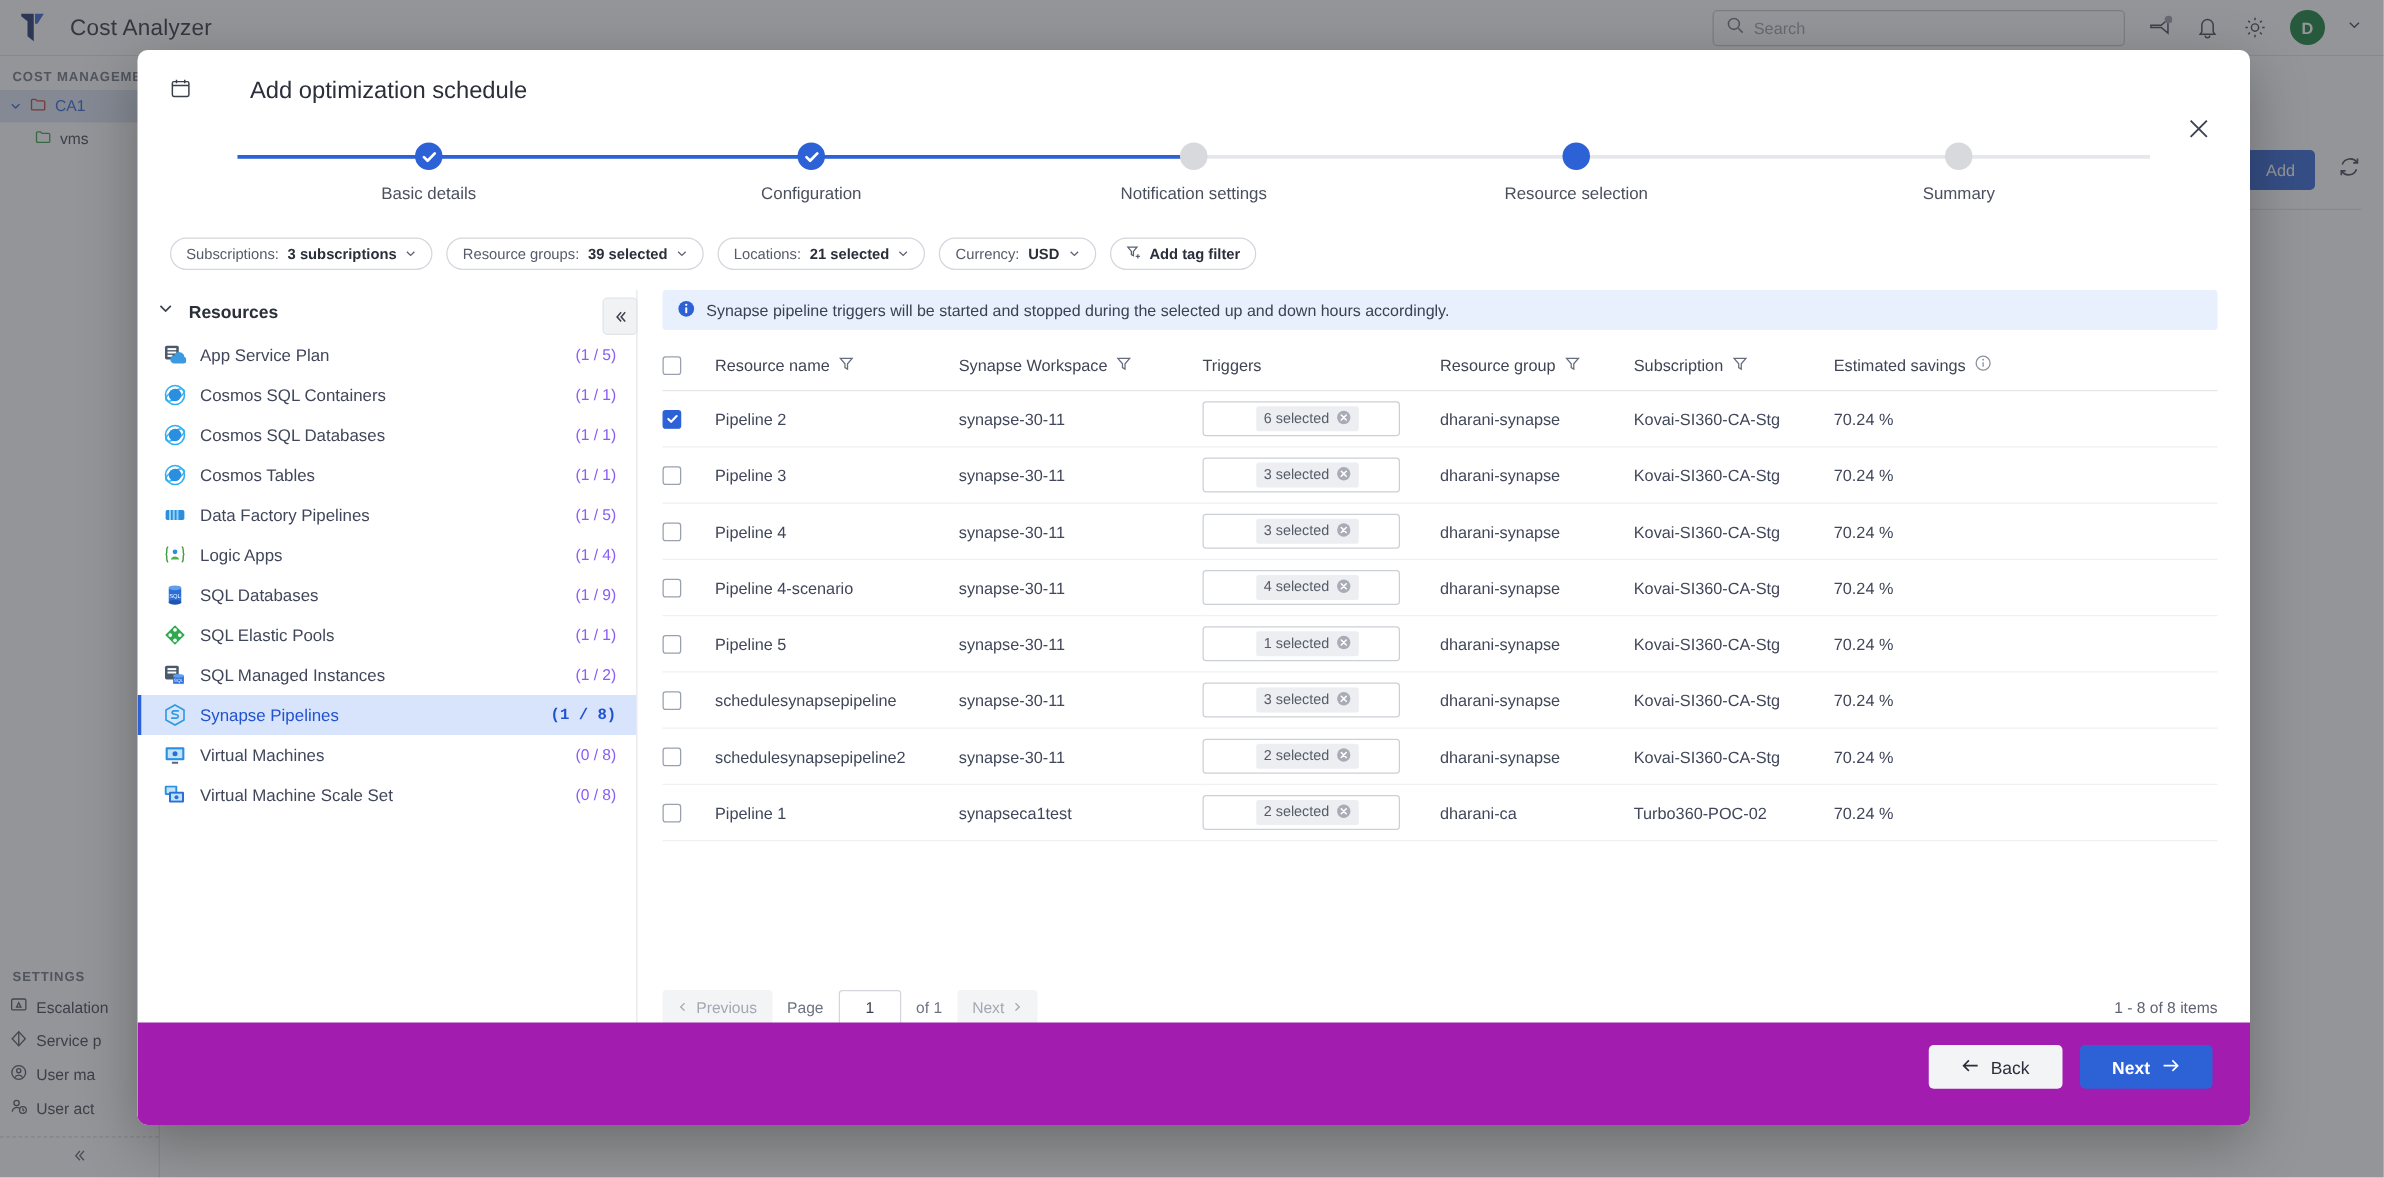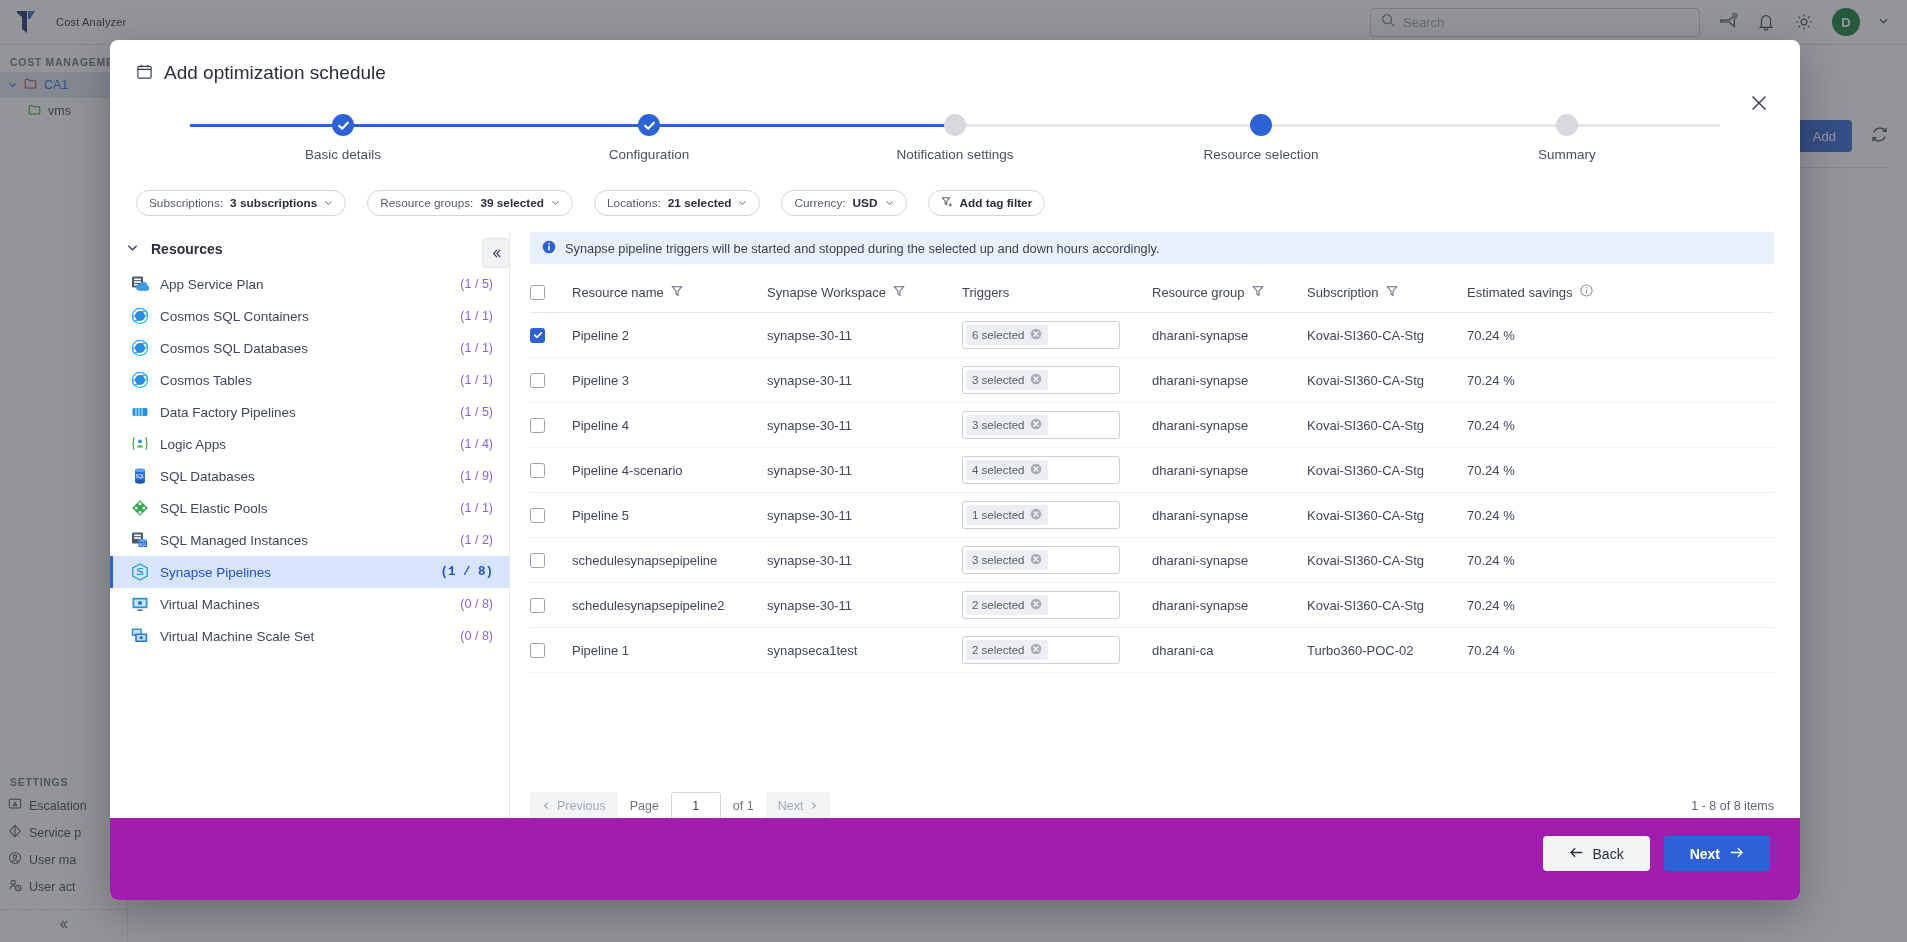--- a/index.html
+++ b/index.html
@@ -13,21 +13,21 @@
 
   
   #app-bg { position:absolute; inset:0; background:#ffffff; }
 
   .topbar {
     position:absolute; top:0; left:0; right:0; height:45px;
     background:#ffffff; border-bottom:1px solid #e3e5e9;
     display:flex; align-items:center;
   }
   .brand-logo { margin-left:14px; width:26px; height:26px; }
-  .brand-name { margin-left:16px; font-size:11px; color:#2b2f3a; letter-spacing:.2px; }
+  .brand-name { margin-left:16px; font-size:18px; color:#2b2f3a; letter-spacing:.2px; }
   .topbar-right { margin-left:auto; display:flex; align-items:center; gap:18px; padding-right:18px; }
   .search-box {
     width:330px; height:29px; border:1px solid #c9ccd3; border-radius:4px;
     display:flex; align-items:center; gap:8px; padding:0 10px; background:#fff;
   }
   .search-box input {
     border:0; outline:0; font-size:13px; font-family:inherit; color:#3a3f4b;
     background:transparent; width:100%;
   }
   .search-box input::placeholder { color:#9a9fa8; }
@@ -64,42 +64,42 @@
   
   #scrim { position:absolute; inset:0; background:rgba(60,62,68,.55); }
 
   
   #modal {
     position:absolute; left:110px; top:40px; width:1690px; height:860px;
     background:#fff; border-radius:8px; box-shadow:0 14px 46px rgba(0,0,0,.28);
     overflow:hidden;
   }
   .modal-title-row { display:flex; align-items:center; gap:11px; padding:22px 26px 0 26px; }
-  .modal-title { font-size:19px; color:#2b2f3a; }
+  .modal-title { font-size:19px; color:#2b2f3a;margin-left:36px; }
   .modal-close {
     position:absolute; top:52px; right:30px; width:22px; height:22px;
     cursor:pointer; color:#3d4353;
   }
 
   
   .stepper { position:relative; margin:30px 80px 0 80px; height:62px; }
   .step-track { position:absolute; top:10px; left:0; right:0; height:2.5px; background:#e6e7ea; }
   .step-fill  { position:absolute; top:10px; left:0; height:2.5px; background:#2d62d6; }
   .steps { position:relative; display:flex; }
   .step { flex:1; display:flex; flex-direction:column; align-items:center; position:relative; }
   .step-dot {
     width:22px; height:22px; border-radius:50%; background:#d8d9dd; position:relative; z-index:2;
     display:flex; align-items:center; justify-content:center;
   }
   .step.done .step-dot, .step.current .step-dot { background:#2d62d6; }
   .step-dot svg { width:13px; height:13px; }
   .step-label { margin-top:11px; font-size:13.5px; color:#4a505e; white-space:nowrap; }
 
   
-  .filters { display:flex; gap:21px; padding:14px 26px 0 26px; }
+  .filters { display:flex; gap:11px; padding:14px 26px 0 26px; }
   .chip {
     height:26px; border:1px solid #d3d6dc; border-radius:14px; background:#fff;
     display:flex; align-items:center; gap:7px; padding:0 12px;
     font-size:11.8px; color:#555b68; cursor:pointer; white-space:nowrap;
   }
   .chip b { color:#2b2f3a; font-weight:700; }
   .chev { width:9px; height:9px; }
 
   
   .mbody { display:flex; margin-top:16px; height:600px; }
@@ -149,21 +149,21 @@
   .cb.on { background:#2d62d6; border-color:#2d62d6;
            display:flex; align-items:center; justify-content:center; }
   .cb.on svg { width:10px; height:10px; }
 
   .trigger-box {
     border:1px solid #cbcfd6; border-radius:3px; height:28px; width:158px;
     display:flex; align-items:center; padding:0 3px;
   }
   .trigger-tag {
     background:#eceef1; border-radius:2px; height:20px; display:flex; align-items:center;
-    gap:6px; padding:0 6px; font-size:11.5px; color:#555b68;
+    gap:6px; padding:0 6px; font-size:11.5px; color:#555b68;margin-left:39px;
   }
   .tag-x { width:12px; height:12px; cursor:pointer; }
   .savings { color:#17a04a; font-size:12.5px;margin-left:36px; }
 
   
   .pager {
     position:absolute; left:20px; right:26px; bottom:12px;
     display:flex; align-items:center; gap:12px; font-size:12.5px; color:#6e7482;
   }
   .pg-btn {

